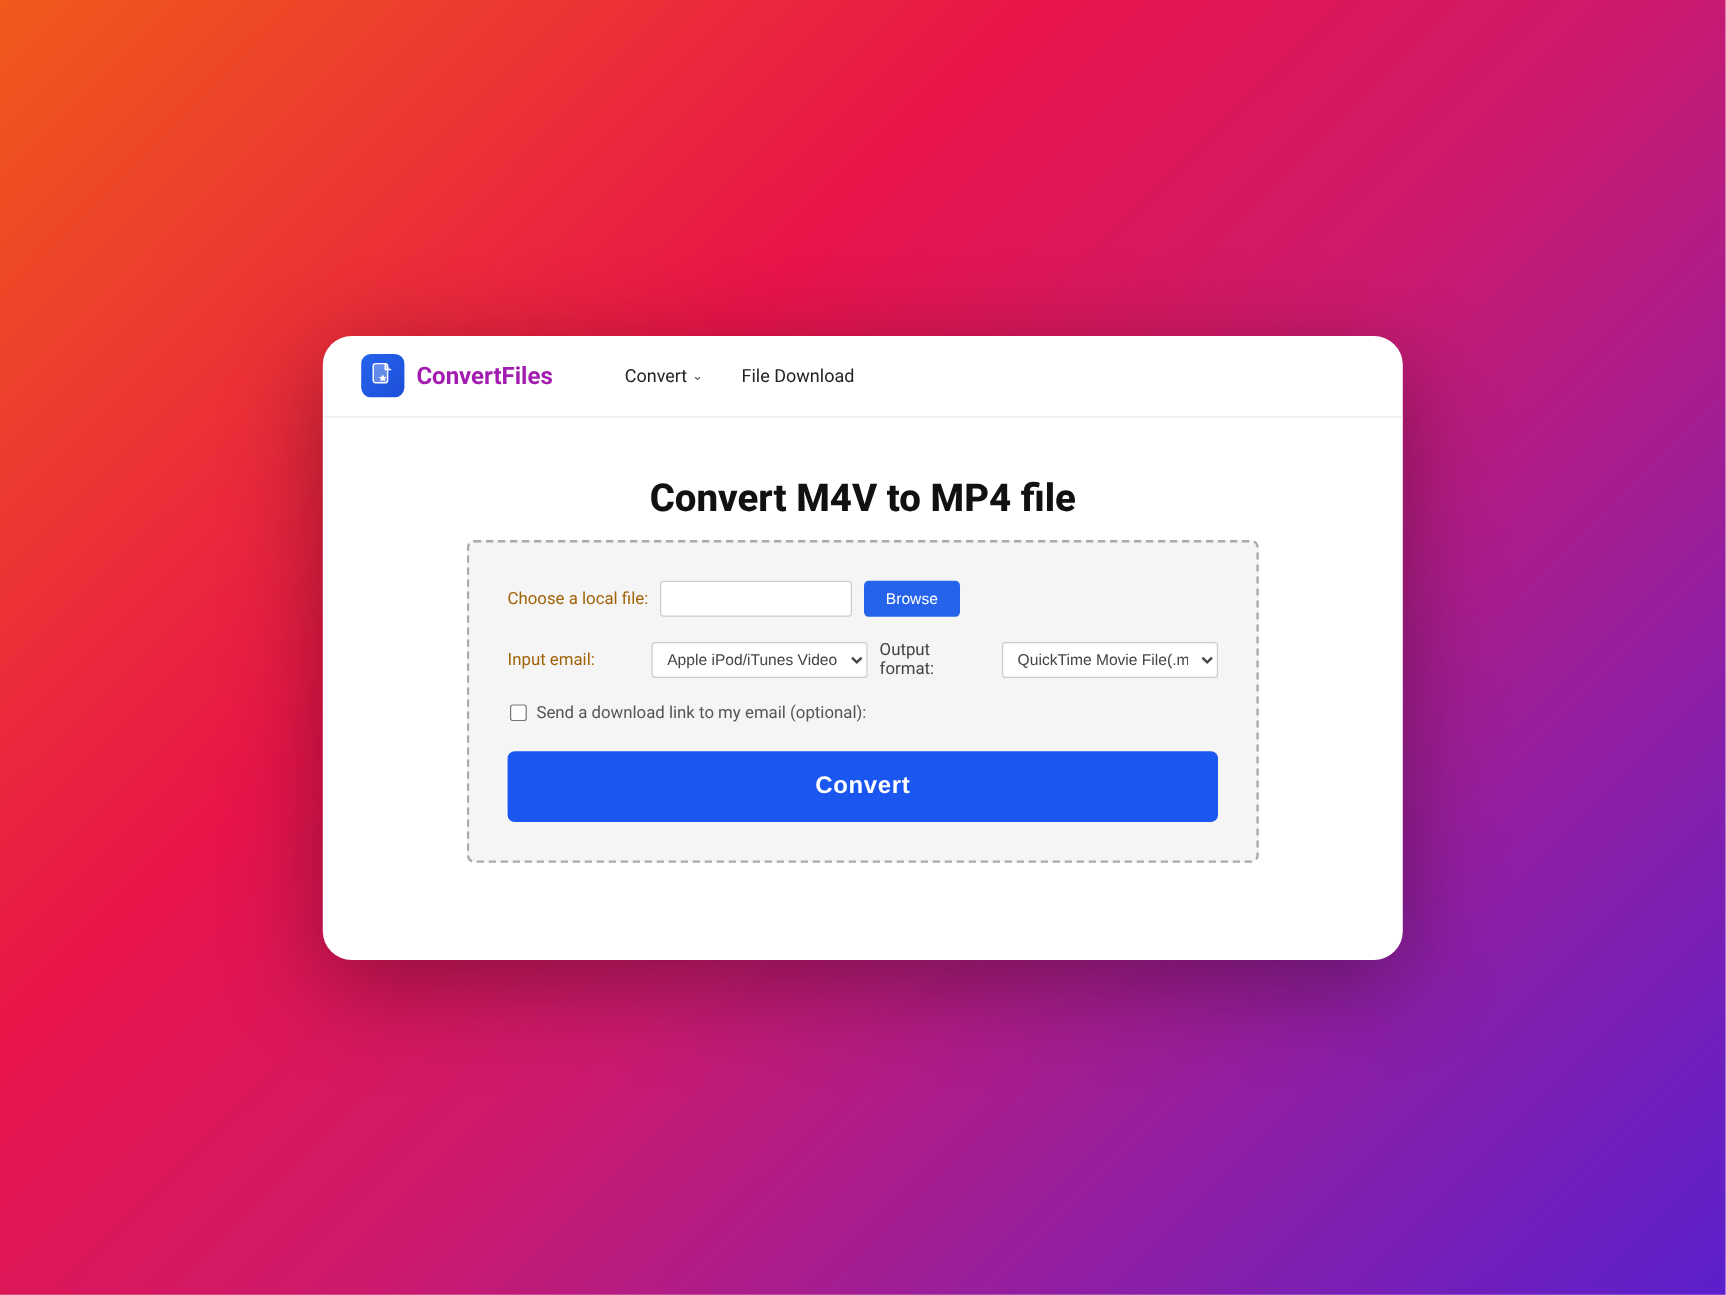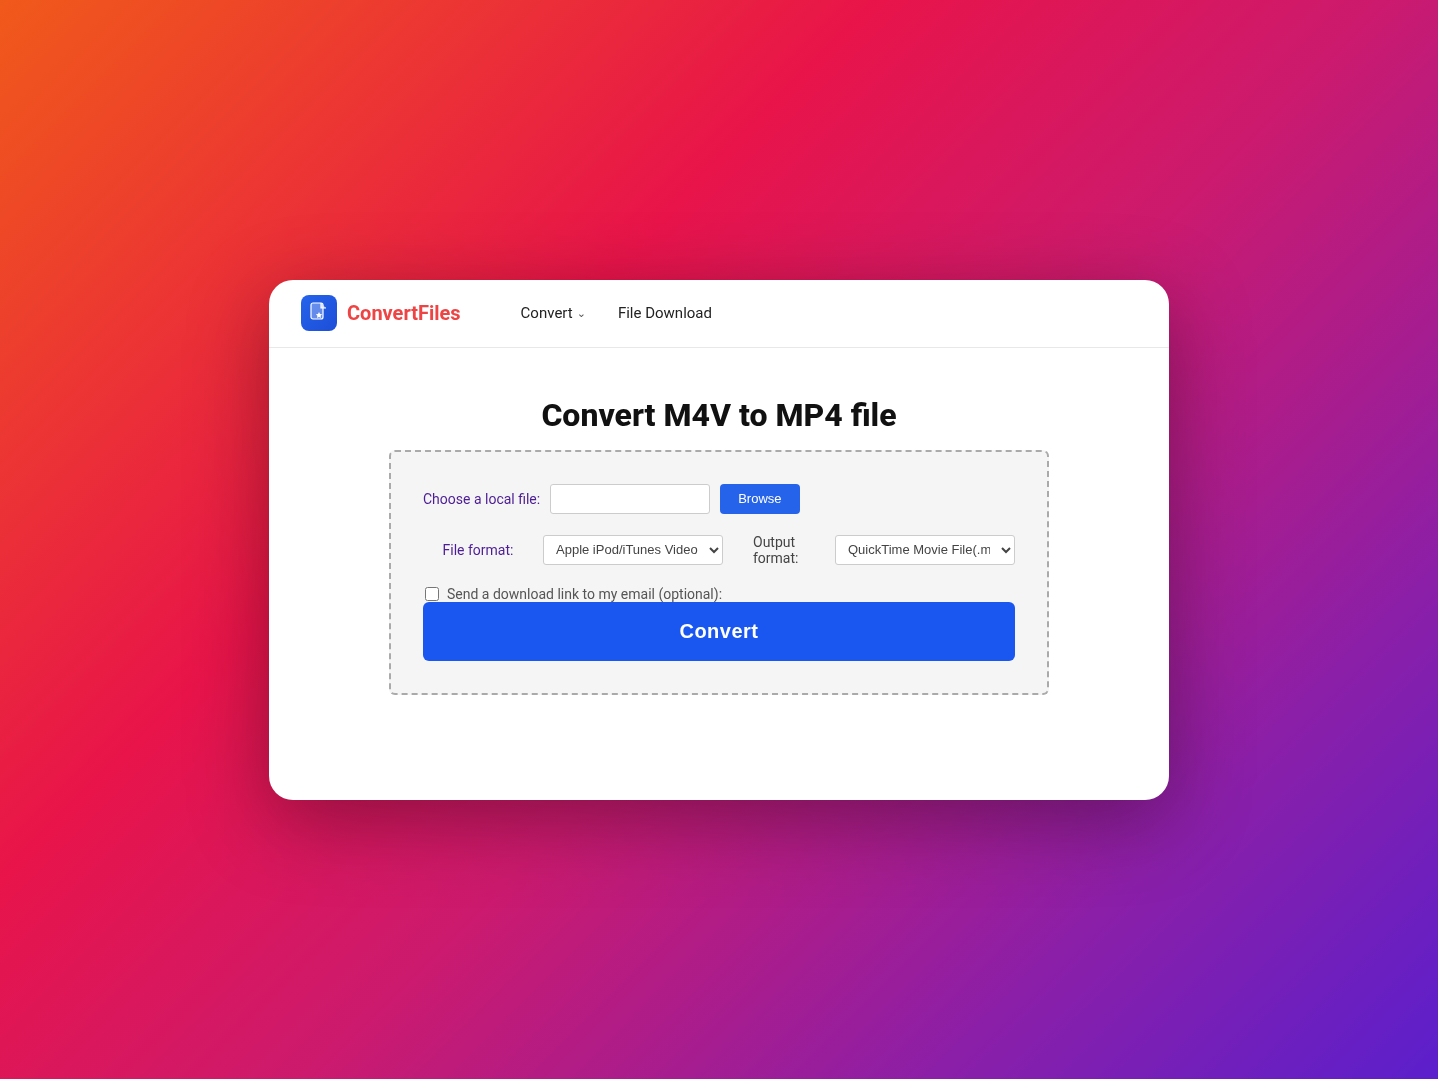--- a/index.html
+++ b/index.html
@@ -52,21 +52,21 @@
       align-items: center;
       justify-content: center;
       color: white;
       font-size: 18px;
       font-weight: bold;
     }
 
     .logo-text {
       font-size: 20px;
       font-weight: 700;
-      color: #ef4444;
+      color: #a21caf;
     }
 
     .nav-links {
       display: flex;
       align-items: center;
       gap: 32px;
     }
 
     .nav-link {
       font-size: 15px;
@@ -115,23 +115,22 @@
 
     .form-row {
       display: flex;
       align-items: center;
       margin-bottom: 20px;
       gap: 10px;
     }
 
     .form-label {
       font-size: 14px;
-      color: #4c1d95;
+      color: #a16207;
       min-width: 110px;
-      text-align: center;
     }
 
     .file-input {
       width: 160px;
       height: 30px;
       border: 1px solid #ccc;
       background: white;
       border-radius: 3px;
       padding: 0 6px;
       font-size: 13px;
@@ -162,28 +161,28 @@
       padding: 4px 8px;
       font-size: 13px;
       color: #444;
       height: 30px;
       width: 180px;
     }
 
     .output-label {
       font-size: 14px;
       color: #444;
-      margin-left: 20px;
       margin-right: 8px;
     }
 
     .checkbox-row {
       display: flex;
       align-items: center;
       gap: 8px;
+      margin-bottom: 24px;
       padding-left: 2px;
     }
 
     .checkbox-row input[type="checkbox"] {
       width: 14px;
       height: 14px;
     }
 
     .checkbox-label {
       font-size: 14px;
@@ -241,21 +240,21 @@
 
       
       <div class="form-row">
         <label class="form-label">Choose a local file:</label>
         <input class="file-input" type="text" style="">
         <button class="browse-btn">Browse</button>
       </div>
 
       
       <div class="format-row">
-        <span class="form-label">File format:</span>
+        <span class="form-label">Input email:</span>
         <select class="format-select">
           <option>Apple iPod/iTunes Video File(.m</option>
         </select>
         <span class="output-label">Output format:</span>
         <select class="format-select">
           <option>QuickTime Movie File(.mov)</option>
         </select>
       </div>
 
       

